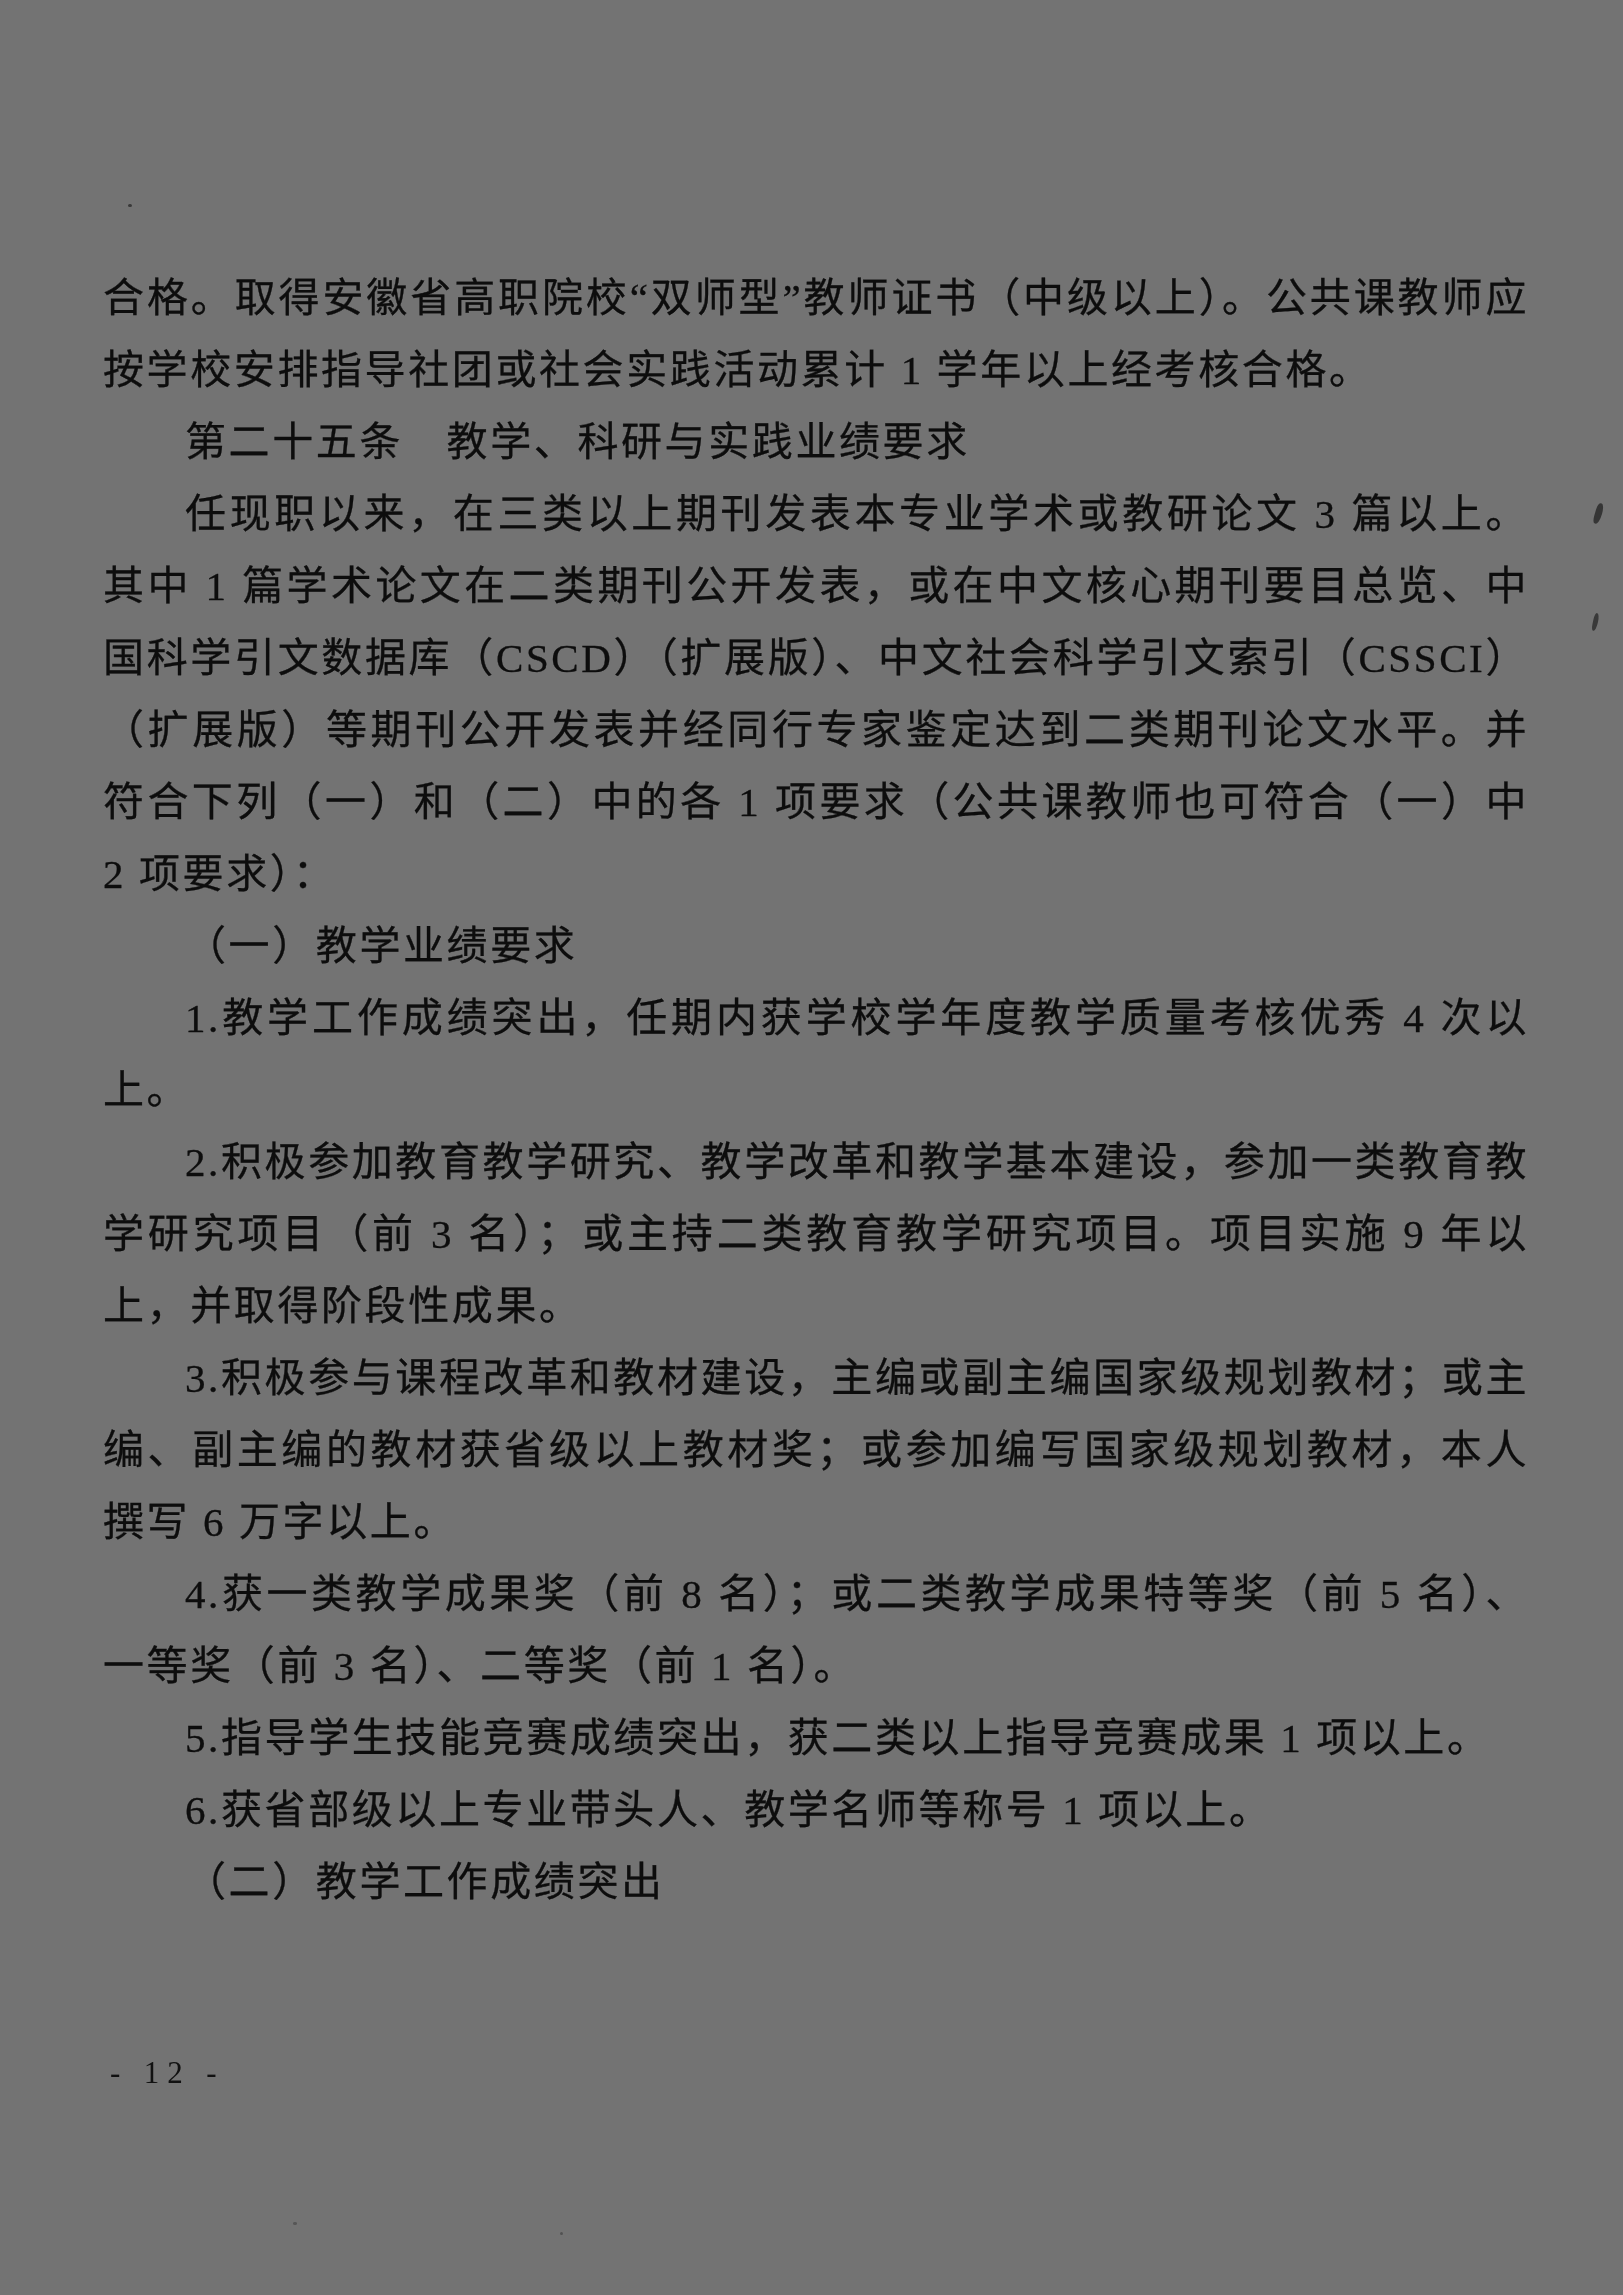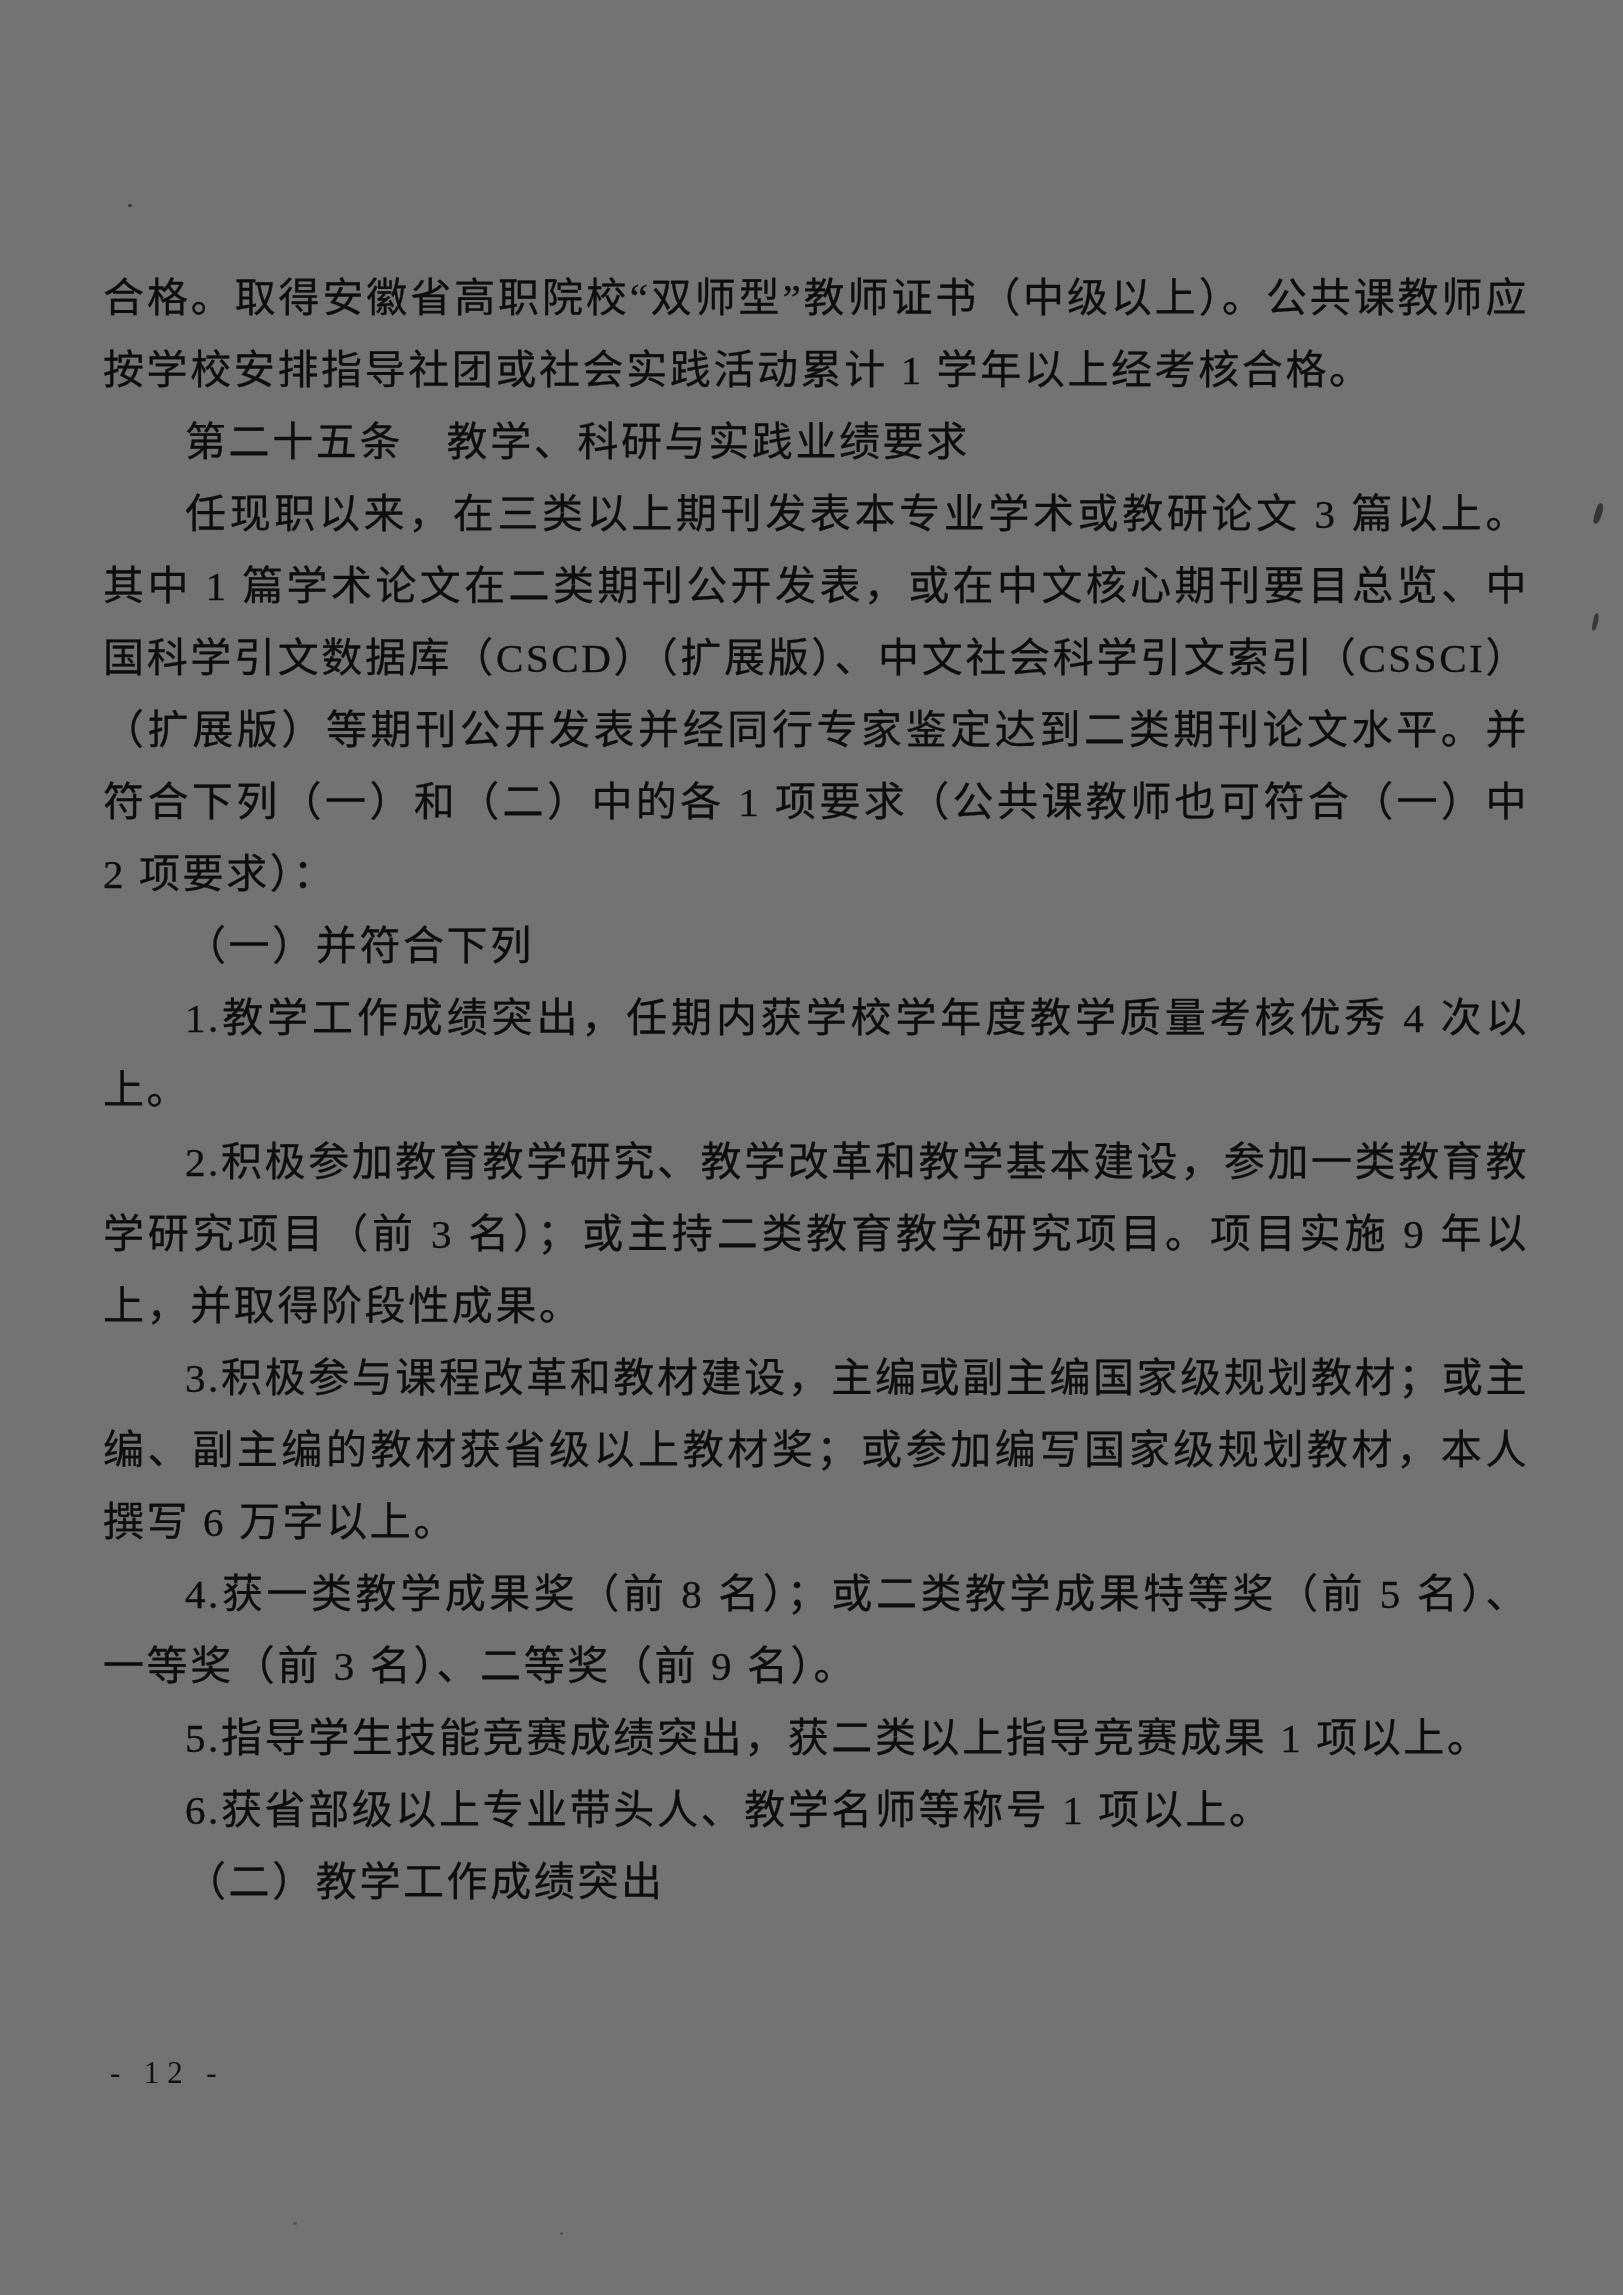--- a/index.html
+++ b/index.html
@@ -51,25 +51,25 @@
 </style>
 </head>
 <body>
 
 <div class="page">
 
   <div class="content">
     <p>合格。取得安徽省高职院校“双师型”教师证书（中级以上）。公共课教师应按学校安排指导社团或社会实践活动累计 1 学年以上经考核合格。</p>
     <p class="indent">第二十五条　教学、科研与实践业绩要求</p>
     <p class="indent">任现职以来，在三类以上期刊发表本专业学术或教研论文 3 篇以上。其中 1 篇学术论文在二类期刊公开发表，或在中文核心期刊要目总览、中国科学引文数据库（CSCD）（扩展版）、中文社会科学引文索引（CSSCI）（扩展版）等期刊公开发表并经同行专家鉴定达到二类期刊论文水平。并符合下列（一）和（二）中的各 1 项要求（公共课教师也可符合（一）中 2 项要求）：</p>
-    <p class="indent">（一）并符合下列</p>
+    <p class="indent">（一）教学业绩要求</p>
     <p class="indent">1.教学工作成绩突出，任期内获学校学年度教学质量考核优秀 4 次以上。</p>
     <p class="indent">2.积极参加教育教学研究、教学改革和教学基本建设，参加一类教育教学研究项目（前 3 名）；或主持二类教育教学研究项目。项目实施 9 年以上，并取得阶段性成果。</p>
     <p class="indent">3.积极参与课程改革和教材建设，主编或副主编国家级规划教材；或主编、副主编的教材获省级以上教材奖；或参加编写国家级规划教材，本人撰写 6 万字以上。</p>
-    <p class="indent">4.获一类教学成果奖（前 8 名）；或二类教学成果特等奖（前 5 名）、一等奖（前 3 名）、二等奖（前 9 名）。</p>
+    <p class="indent">4.获一类教学成果奖（前 8 名）；或二类教学成果特等奖（前 5 名）、一等奖（前 3 名）、二等奖（前 1 名）。</p>
     <p class="indent">5.指导学生技能竞赛成绩突出，获二类以上指导竞赛成果 1 项以上。</p>
     <p class="indent">6.获省部级以上专业带头人、教学名师等称号 1 项以上。</p>
     <p class="indent">（二）教学工作成绩突出</p>
   </div>
 
   <div class="footer">- 12 -</div>
 
   <span class="artifact dot a1"></span>
   <span class="artifact tick a2"></span>
   <span class="artifact tick a3"></span>

